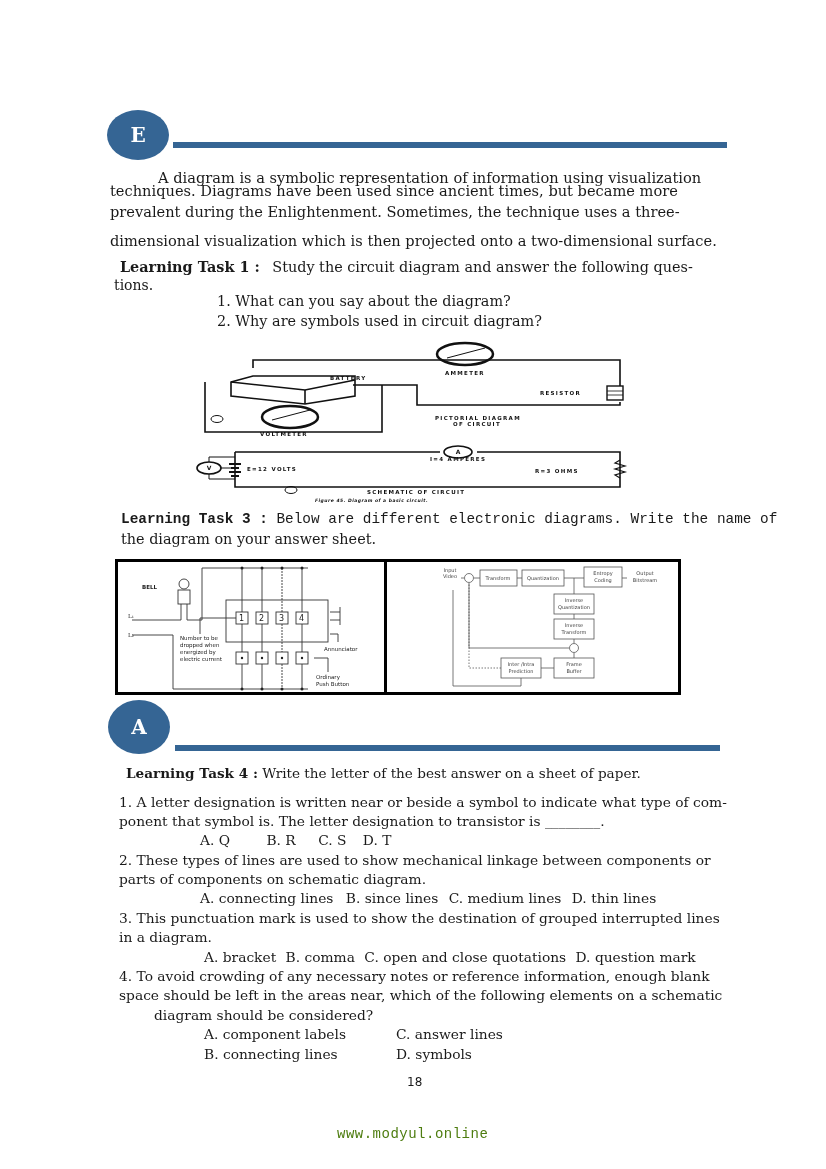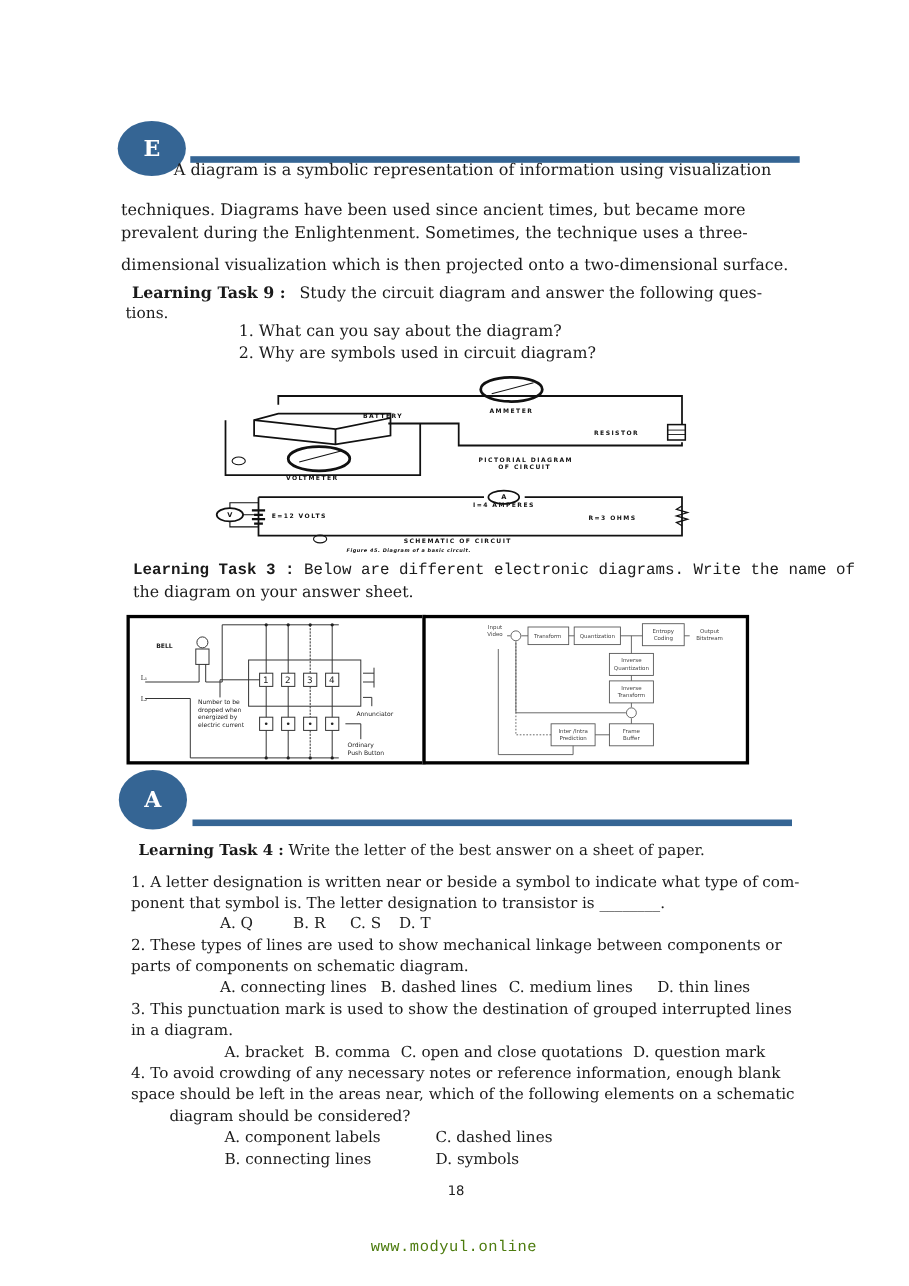--- a/index.html
+++ b/index.html
@@ -16,27 +16,27 @@
   .diagbox { position: absolute; border: 3px solid #000; background: #fff; }
   .pagenum { position: absolute; font-family: "DejaVu Sans", sans-serif; font-size: 12px; }
   .watermark { position: absolute; font-family: Liberation Mono, monospace; font-size: 14px; color: #4d7c0f; letter-spacing: 0.5px; }
 </style>
 </head>
 <body>
 
 <div class="badge" style="left:107px;top:110px;">E</div>
 <div class="rule" style="left:173px;top:142px;width:554px;"></div>
 
-<div class="para" style="left:158px;top:144px;text-align:right;">A diagram is a symbolic representation of information using visualization</div>
+<div class="para" style="left:158px;top:167px;text-align:right;">A diagram is a symbolic representation of information using visualization</div>
 <div class="para" style="left:110px;top:180px;">techniques. Diagrams have been used since ancient times, but became more</div>
 <div class="para" style="left:110px;top:201px;">prevalent during the Enlightenment. Sometimes, the technique uses a three-</div>
 <div class="para" style="left:110px;top:230px;">dimensional visualization which is then projected onto a two-dimensional surface.</div>
 
 <div class="txt" style="left:120px;top:257px;font-size:14.4px;">
-  <span class="b">Learning Task  9 :</span>
+  <span class="b">Learning Task  1 :</span>
   <span style="margin-left:8px;">Study the circuit diagram and answer the following ques-</span>
 </div>
 <div class="txt" style="left:114px;top:276px;font-size:14px;">tions.</div>
 <div class="txt" style="left:217px;top:292px;font-size:14.4px;">1. What can you say about the diagram?</div>
 <div class="txt" style="left:217px;top:312px;font-size:14.4px;">2. Why are symbols used in  circuit diagram?</div>
 
 <svg class="abs" style="left:195px;top:340px;" width="450" height="165" viewBox="0 0 450 165">
   <g fill="none" stroke="#111" stroke-width="1.6">
 
     <path d="M58 28 L58 20 L425 20 L425 46"></path>
@@ -202,36 +202,36 @@
   <span>A.   Q</span>
   <span style="margin-left:32px;">B.  R</span>
   <span style="margin-left:18px;">C. S</span>
   <span style="margin-left:12px;">D. T</span>
 </div>
 
 <div class="txt" style="left:119px;top:851px;"> 2. These types of lines are used to show mechanical linkage between  components or</div>
 <div class="txt" style="left:119px;top:870px;">parts of components on schematic diagram.</div>
 <div class="txt" style="left:200px;top:889px;">
   <span>A. connecting lines</span>
-  <span style="margin-left:8px;">B. dashed lines</span>
+  <span style="margin-left:8px;">B. since lines</span>
   <span style="margin-left:6px;">C. medium lines</span>
-  <span style="margin-left:18px;">D. thin lines</span>
+  <span style="margin-left:6px;">D. thin lines</span>
 </div>
 
 <div class="txt" style="left:119px;top:909px;">3. This punctuation mark is used to show the destination of grouped interrupted lines</div>
 <div class="txt" style="left:119px;top:928px;">in a diagram.</div>
 <div class="txt" style="left:204px;top:948px;">
   <span>A. bracket</span>
   <span style="margin-left:5px;">B. comma</span>
   <span style="margin-left:5px;">C. open and close quotations</span>
   <span style="margin-left:5px;">D. question mark</span>
 </div>
 
 <div class="txt" style="left:119px;top:967px;">4. To avoid crowding of any necessary notes or reference information, enough blank</div>
 <div class="txt" style="left:119px;top:986px;">space should be left in the areas near, which of the following elements on a schematic</div>
 <div class="txt" style="left:108px;top:1006px;margin-left:46px;">diagram should be considered?</div>
 <div class="txt" style="left:204px;top:1025px;">A. component labels</div>
-<div class="txt" style="left:396px;top:1025px;">C. dashed lines</div>
+<div class="txt" style="left:396px;top:1025px;">C. answer lines</div>
 <div class="txt" style="left:204px;top:1045px;">B. connecting lines</div>
 <div class="txt" style="left:396px;top:1045px;">D. symbols</div>
 
 <div class="pagenum" style="left:407px;top:1075px;">18</div>
 <div class="watermark" style="left:337px;top:1126px;">www.modyul.online</div>
 
 </body></html>

